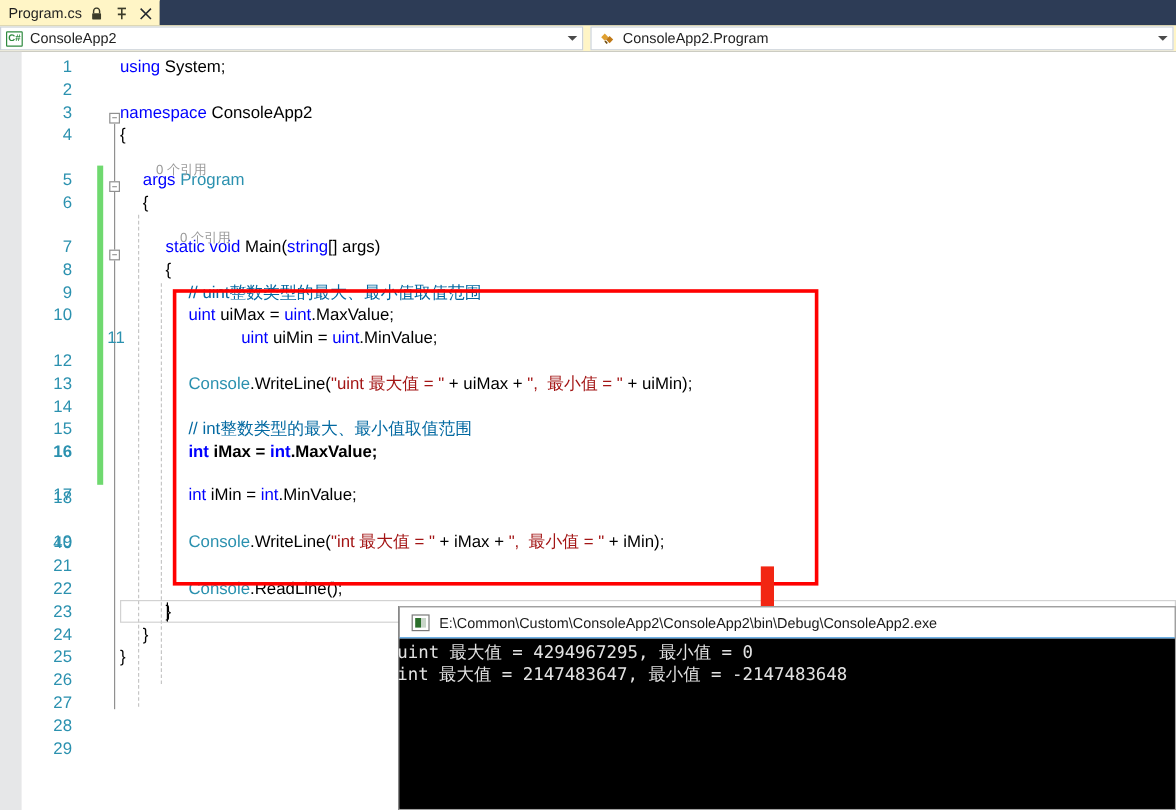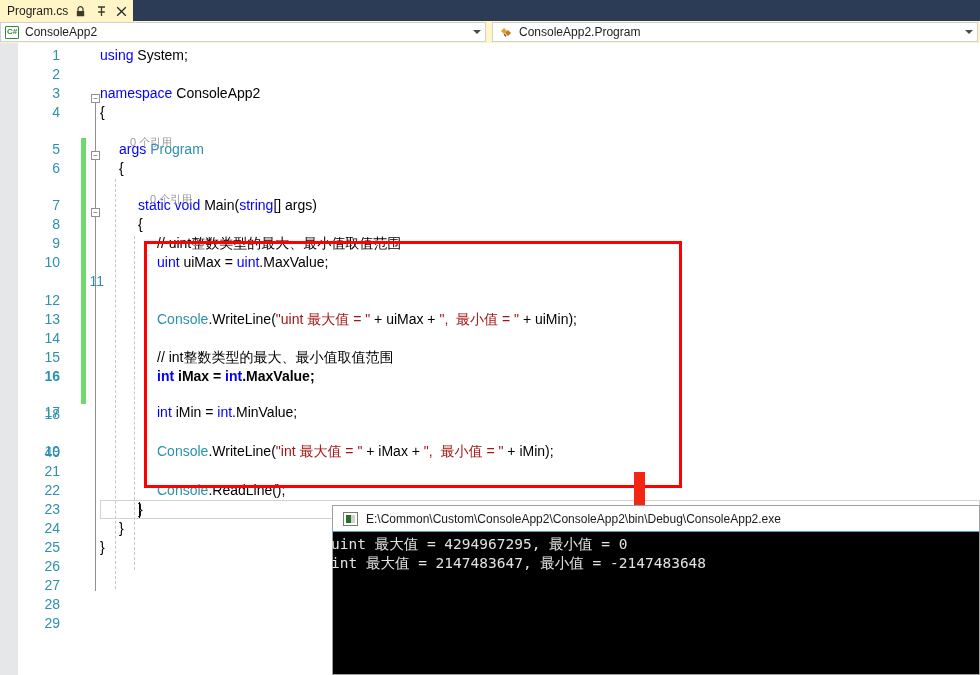--- a/index.html
+++ b/index.html
@@ -100,21 +100,21 @@
     position: absolute; left: 20px; width: 40px;
     text-align: right; color: #2b91af; font-size: 14px;
     font-family: "Liberation Sans", sans-serif;
   }
   .ltext { position: absolute; left: 100px; color: #000000; }
 
   
   .kw   { color: #0000ff; }
   .typ  { color: #2b91af; }
   .str  { color: #a31515; }
-  .cmt  { color: #000000; }
+  .cmt  { color: #0369a1; }
   .pl   { color: #000000; }
 
   
   .codelens {
     position: absolute; height: 16px;
     font-size: 11px; color: #9a9a9a; line-height: 16px;
     font-family: "Liberation Sans", sans-serif; white-space: pre;
   }
 
   
@@ -258,21 +258,21 @@
         <div class="line" style="top: 3px;"><span class="lnum" style="top: 0px;">1</span><span class="ltext" style="left: 100px;"><span class="kw">using </span><span class="pl">System;</span></span></div>
         <div class="line" style="top: 22px;"><span class="lnum" style="top: 0px;">2</span><span class="ltext" style="left: 100px;"></span></div>
         <div class="line" style="top: 41px;"><span class="lnum" style="top: 0px;">3</span><span class="ltext" style="left: 100px;"><span class="kw">namespace </span><span class="pl">ConsoleApp2</span></span></div>
         <div class="line" style="top: 60px;"><span class="lnum" style="top: 0px;">4</span><span class="ltext" style="left: 100px;"><span class="pl">{</span></span></div>
         <div class="line" style="top: 97px;"><span class="lnum" style="top: 0px;">5</span><span class="ltext" style="left: 119px;"><span class="kw">args </span><span class="typ">Program</span></span></div>
         <div class="line" style="top: 116px;"><span class="lnum" style="top: 0px;">6</span><span class="ltext" style="left: 119px;"><span class="pl">{</span></span></div>
         <div class="line" style="top: 153px;"><span class="lnum" style="top: 0px;">7</span><span class="ltext" style="left: 138px;"><span class="kw">static void </span><span class="pl">Main(</span><span class="kw">string</span><span class="pl">[] args)</span></span></div>
         <div class="line" style="top: 172px;"><span class="lnum" style="top: 0px;">8</span><span class="ltext" style="left: 138px;"><span class="pl">{</span></span></div>
         <div class="line" style="top: 191px;"><span class="lnum" style="top: 0px;">9</span><span class="ltext" style="left: 157px;"><span class="cmt">// uint整数类型的最大、最小值取值范围</span></span></div>
         <div class="line" style="top: 210px;"><span class="lnum" style="top: 0px;">10</span><span class="ltext" style="left: 157px;"><span class="kw">uint</span><span class="pl"> uiMax = </span><span class="kw">uint</span><span class="pl">.MaxValue;</span></span></div>
-        <div class="line" style="top: 229px; margin-left: 44px;"><span class="lnum" style="top: 0px;">11</span></div>
+        <div class="line" style="top: 229px; margin-left: 44px;"><span class="lnum" style="top: 0px;">11</span><span class="ltext" style="left: 157px;"><span class="kw">uint</span><span class="pl"> uiMin = </span><span class="kw">uint</span><span class="pl">.MinValue;</span></span></div>
         <div class="line" style="top: 248px;"><span class="lnum" style="top: 0px;">12</span><span class="ltext" style="left: 157px;"></span></div>
         <div class="line" style="top: 267px;"><span class="lnum" style="top: 0px;">13</span><span class="ltext" style="left: 157px;"><span class="typ">Console</span><span class="pl">.WriteLine(</span><span class="str">"uint 最大值 = "</span><span class="pl"> + uiMax + </span><span class="str">",  最小值 = "</span><span class="pl"> + uiMin);</span></span></div>
         <div class="line" style="top: 286px;"><span class="lnum" style="top: 0px;">14</span><span class="ltext" style="left: 157px;"></span></div>
         <div class="line" style="top: 305px;"><span class="lnum" style="top: 0px;">15</span><span class="ltext" style="left: 157px;"><span class="cmt">// int整数类型的最大、最小值取值范围</span></span></div>
         <div class="line" style="top: 324px; font-weight: bold;"><span class="lnum" style="top: 0px;">16</span><span class="ltext" style="left: 157px;"><span class="kw">int</span><span class="pl"> iMax = </span><span class="kw">int</span><span class="pl">.MaxValue;</span></span></div>
         <div class="line" style="top: 360px;"><span class="lnum" style="top: 0px;">17</span><span class="ltext" style="left: 157px;"><span class="kw">int</span><span class="pl"> iMin = </span><span class="kw">int</span><span class="pl">.MinValue;</span></span></div>
         <div class="line" style="top: 362px;"><span class="lnum" style="top: 0px;">18</span><span class="ltext" style="left: 157px;"></span></div>
         <div class="line" style="top: 399px;"><span class="lnum" style="top: 0px;">19</span><span class="ltext" style="left: 157px;"><span class="typ">Console</span><span class="pl">.WriteLine(</span><span class="str">"int 最大值 = "</span><span class="pl"> + iMax + </span><span class="str">",  最小值 = "</span><span class="pl"> + iMin);</span></span></div>
         <div class="line" style="top: 400px;"><span class="lnum" style="top: 0px;">40</span><span class="ltext" style="left: 157px;"></span></div>
         <div class="line" style="top: 419px;"><span class="lnum" style="top: 0px;">21</span><span class="ltext" style="left: 157px;"></span></div>

